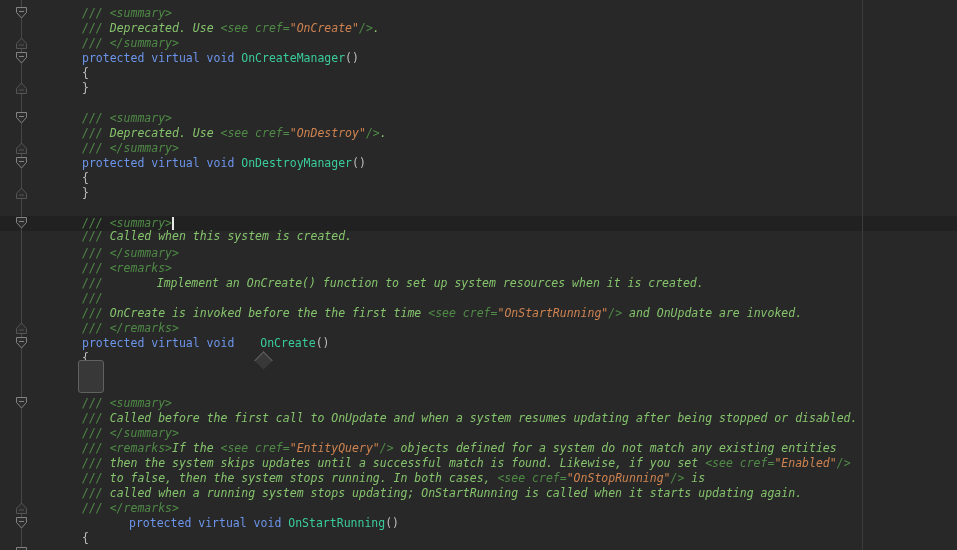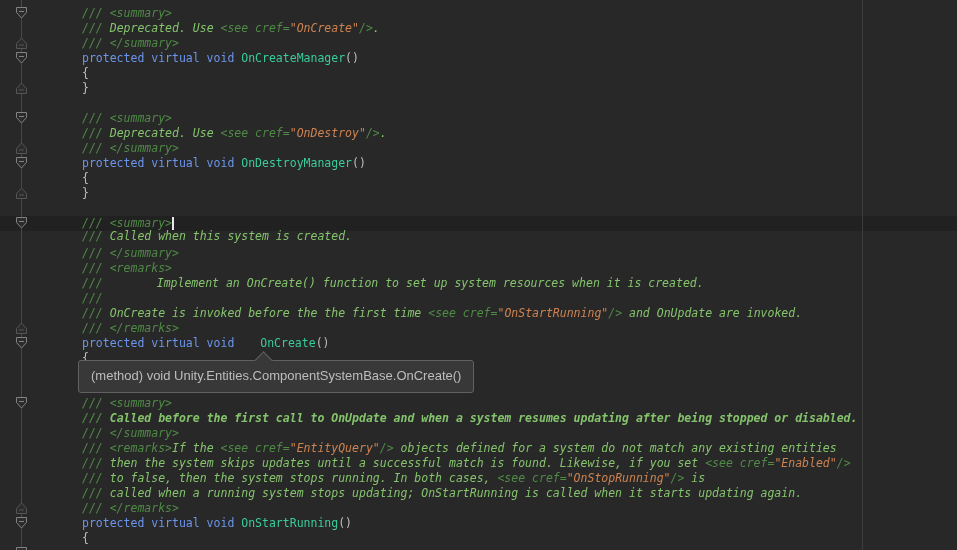--- a/index.html
+++ b/index.html
@@ -53,28 +53,28 @@
       <div class="code-line" style="top: 261px;"><span class="seg-tag" style="color: rgb(79, 138, 70);">/// &lt;remarks&gt;</span></div>
       <div class="code-line" style="top: 276px;"><span class="seg-tag" style="color: rgb(79, 138, 70);">/// </span><span class="seg-cmt" style="color: rgb(133, 196, 108); margin-left: 47px;">Implement an OnCreate() function to set up system resources when it is created.</span></div>
       <div class="code-line" style="top: 291px;"><span class="seg-tag" style="color: rgb(79, 138, 70);">///</span></div>
       <div class="code-line" style="top: 306px;"><span class="seg-tag" style="color: rgb(79, 138, 70);">/// </span><span class="seg-cmt" style="color: rgb(133, 196, 108);">OnCreate is invoked before the the first time </span><span class="seg-tag" style="color: rgb(79, 138, 70);">&lt;see cref=</span><span class="seg-str" style="color: rgb(206, 131, 80);">"OnStartRunning"</span><span class="seg-tag" style="color: rgb(79, 138, 70);">/&gt;</span><span class="seg-cmt" style="color: rgb(133, 196, 108);"> and OnUpdate are invoked.</span></div>
       <div class="code-line" style="top: 321px;"><span class="seg-tag" style="color: rgb(79, 138, 70);">/// &lt;/remarks&gt;</span></div>
       <div class="code-line" style="top: 336px;"><span class="seg-kw" style="color: rgb(108, 149, 235);">protected virtual void </span><span class="seg-method" style="color: rgb(57, 204, 155); margin-left: 19px;">OnCreate</span><span class="seg-punct" style="color: rgb(189, 189, 189);">()</span></div>
       <div class="code-line" style="top: 351px;"><span class="seg-punct" style="color: rgb(189, 189, 189);">{</span></div>
       <div class="code-line" style="top: 366px;"><span class="seg-punct" style="color: rgb(189, 189, 189);">}</span></div>
       <div class="code-line" style="top: 381px;"></div>
       <div class="code-line" style="top: 396px;"><span class="seg-tag" style="color: rgb(79, 138, 70);">/// &lt;summary&gt;</span></div>
-      <div class="code-line" style="top: 411px; font-weight: bold;"><span class="seg-tag" style="color: rgb(79, 138, 70);">/// </span><span class="seg-cmt" style="color: rgb(133, 196, 108);">Called before the first call to OnUpdate and when a system resumes updating after being stopped or disabled.</span></div>
+      <div class="code-line" style="top: 411px;"><span class="seg-tag" style="color: rgb(79, 138, 70);">/// </span><span class="seg-cmt" style="color: rgb(133, 196, 108);">Called before the first call to OnUpdate and when a system resumes updating after being stopped or disabled.</span></div>
       <div class="code-line" style="top: 426px;"><span class="seg-tag" style="color: rgb(79, 138, 70);">/// &lt;/summary&gt;</span></div>
       <div class="code-line" style="top: 441px;"><span class="seg-tag" style="color: rgb(79, 138, 70);">/// &lt;remarks&gt;</span><span class="seg-cmt" style="color: rgb(133, 196, 108);">If the </span><span class="seg-tag" style="color: rgb(79, 138, 70);">&lt;see cref=</span><span class="seg-str" style="color: rgb(206, 131, 80);">"EntityQuery"</span><span class="seg-tag" style="color: rgb(79, 138, 70);">/&gt;</span><span class="seg-cmt" style="color: rgb(133, 196, 108);"> objects defined for a system do not match any existing entities</span></div>
       <div class="code-line" style="top: 456px;"><span class="seg-tag" style="color: rgb(79, 138, 70);">/// </span><span class="seg-cmt" style="color: rgb(133, 196, 108);">then the system skips updates until a successful match is found. Likewise, if you set </span><span class="seg-tag" style="color: rgb(79, 138, 70);">&lt;see cref=</span><span class="seg-str" style="color: rgb(206, 131, 80);">"Enabled"</span><span class="seg-tag" style="color: rgb(79, 138, 70);">/&gt;</span></div>
       <div class="code-line" style="top: 471px;"><span class="seg-tag" style="color: rgb(79, 138, 70);">/// </span><span class="seg-cmt" style="color: rgb(133, 196, 108);">to false, then the system stops running. In both cases, </span><span class="seg-tag" style="color: rgb(79, 138, 70);">&lt;see cref=</span><span class="seg-str" style="color: rgb(206, 131, 80);">"OnStopRunning"</span><span class="seg-tag" style="color: rgb(79, 138, 70);">/&gt;</span><span class="seg-cmt" style="color: rgb(133, 196, 108);"> is</span></div>
       <div class="code-line" style="top: 486px;"><span class="seg-tag" style="color: rgb(79, 138, 70);">/// </span><span class="seg-cmt" style="color: rgb(133, 196, 108);">called when a running system stops updating; OnStartRunning is called when it starts updating again.</span></div>
       <div class="code-line" style="top: 501px;"><span class="seg-tag" style="color: rgb(79, 138, 70);">/// &lt;/remarks&gt;</span></div>
-      <div class="code-line" style="top: 516px;"><span class="seg-kw" style="color: rgb(108, 149, 235);">protected virtual void </span><span class="seg-method" style="color: rgb(57, 204, 155);">OnStartRunning</span><span class="seg-punct" style="color: rgb(189, 189, 189);">()</span></div>
+      <div class="code-line" style="top: 516px; margin-left: 47px;"><span class="seg-kw" style="color: rgb(108, 149, 235);">protected virtual void </span><span class="seg-method" style="color: rgb(57, 204, 155);">OnStartRunning</span><span class="seg-punct" style="color: rgb(189, 189, 189);">()</span></div>
       <div class="code-line" style="top: 531px;"><span class="seg-punct" style="color: rgb(189, 189, 189);">{</span></div>
     </div>
   <div id="markers">
       <div class="fold-marker" style="top: 7px;"><svg width="13" height="12" viewBox="0 0 13 12">
           <path d="M1.5 0.5 H11.5 V5.5 L6.5 11 L1.5 5.5 Z" fill="#2c2c2c" stroke="#828282"></path>
           <line x1="4" y1="4.5" x2="9" y2="4.5" stroke="#828282"></line>
         </svg></div>
       <div class="fold-marker" style="top: 37px;"><svg width="13" height="12" viewBox="0 0 13 12">
           <path d="M6.5 1 L11.5 6.5 V11.5 H1.5 V6.5 Z" fill="#2c2c2c" stroke="#555555"></path>
           <line x1="4" y1="8" x2="9" y2="8" stroke="#555555"></line>
@@ -128,15 +128,14 @@
           <line x1="4" y1="4.5" x2="9" y2="4.5" stroke="#828282"></line>
         </svg></div>
       <div class="fold-marker" style="top: 547px;"><svg width="13" height="12" viewBox="0 0 13 12">
           <path d="M1.5 0.5 H11.5 V5.5 L6.5 11 L1.5 5.5 Z" fill="#2c2c2c" stroke="#828282"></path>
           <line x1="4" y1="4.5" x2="9" y2="4.5" stroke="#828282"></line>
         </svg></div>
     </div>
   <div id="caret" style="left: 171.96px; top: 217px;"></div>
   <div id="tooltip">
     <div id="tooltip-notch"></div>
-    <span id="tooltip-label">(method) void Unity.Entities.ComponentSystemBase.OnCreate()</span>
   </div>
 </div>
 
 </body></html>

